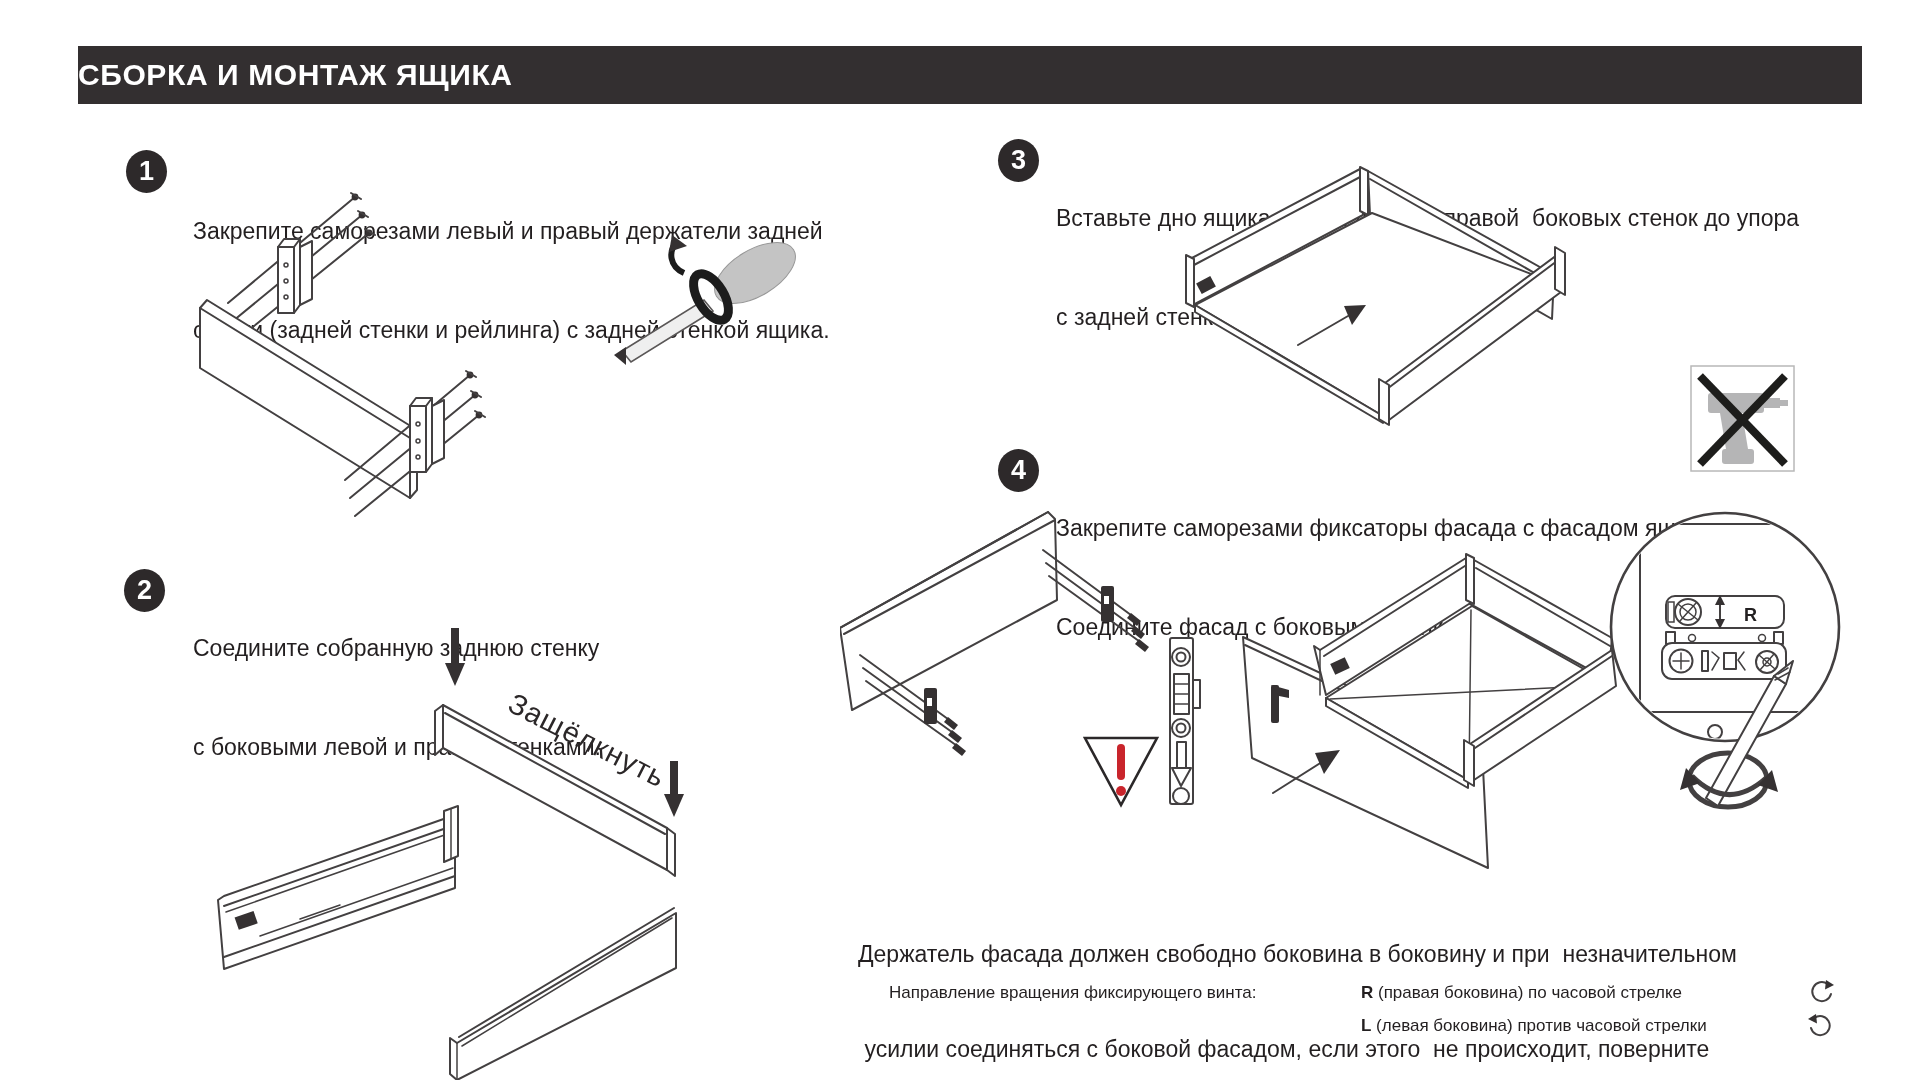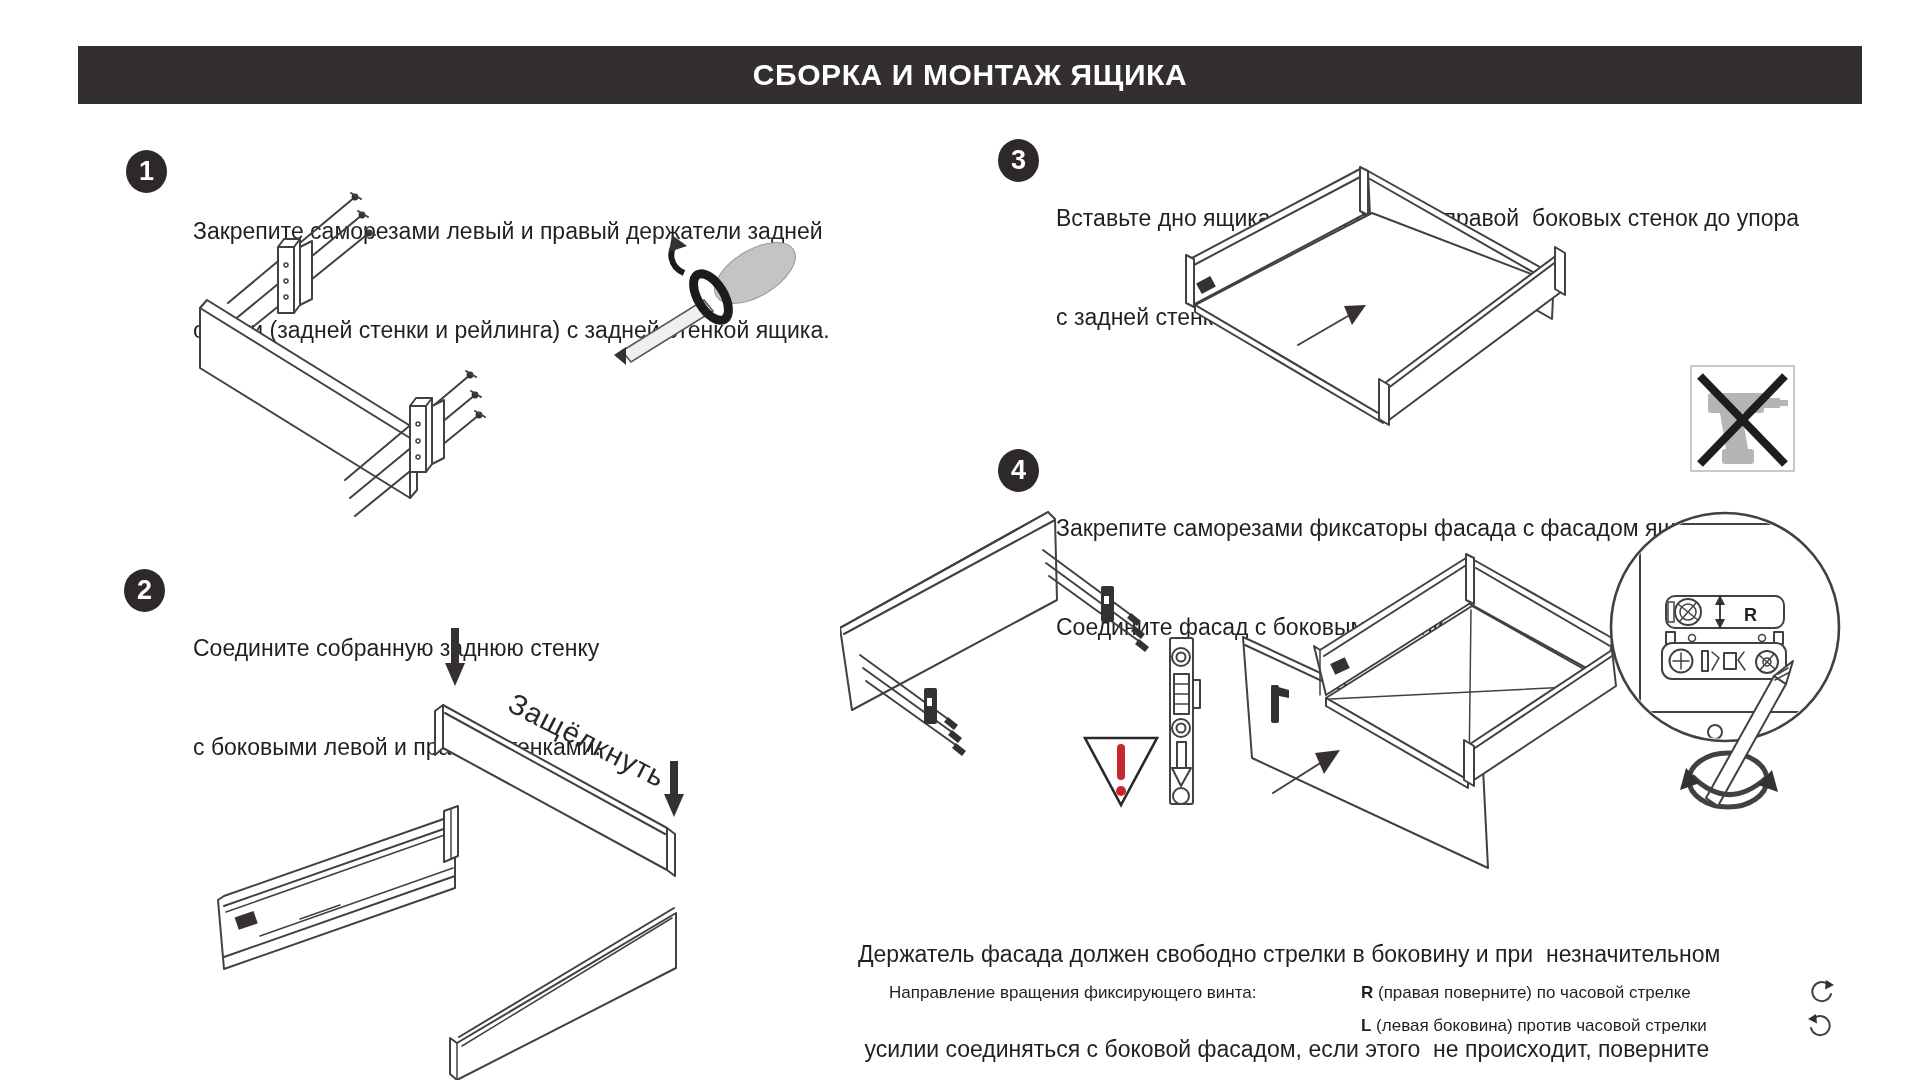--- a/index.html
+++ b/index.html
@@ -1,19 +1,19 @@
 <!DOCTYPE html>
 <html><head>
 <meta charset="utf-8">
 <style>
   html,body{margin:0;padding:0;background:#ffffff;}
   .page{position:relative;width:1920px;height:1080px;background:#fff;overflow:hidden;
         font-family:"Liberation Sans",sans-serif;color:#231f20;}
   .titlebar{position:absolute;left:78px;top:46px;width:1784px;height:58px;background:#332f30;
-            display:flex;align-items:center;justify-content:center;}
+            display:flex;align-items:center;}
   .titlebar .t{color:#ffffff;font-size:30px;font-weight:bold;letter-spacing:.6px;}
   .badge{position:absolute;width:41px;height:43px;border-radius:50%;background:#2d292a;color:#fff;
          font-size:27px;font-weight:bold;display:flex;align-items:center;justify-content:center;}
   .steptext{position:absolute;font-size:23px;line-height:33px;white-space:pre;}
   .note{position:absolute;left:858px;top:876px;font-size:23px;line-height:31.5px;white-space:pre;}
   .dir{position:absolute;left:889px;top:981px;font-size:17px;height:70px;width:1030px;}
   .dir .intro{position:absolute;left:0;top:2px;white-space:pre;}
   .dir .rrow{position:absolute;left:472px;top:2px;white-space:pre;}
   .dir .lrow{position:absolute;left:472px;top:35px;white-space:pre;}
   .dir b{font-weight:bold;}
@@ -352,28 +352,28 @@
         <line class="lnt" x1="938" y1="194" x2="948" y2="188"></line>
         <line class="lnt" x1="935" y1="200" x2="950" y2="192"></line>
         <path d="M852,296 Q888,332 926,298" fill="none" stroke="#434041" stroke-width="5"></path>
         <polygon class="fd" points="846,288 860,303 840,310"></polygon>
         <polygon class="fd" points="932,290 918,305 938,312"></polygon>
       </g>
     </g>
   </svg>
 
   <div class="note">
-    <div>Держатель фасада должен свободно стрелки в боковину и при  незначительном</div>
+    <div>Держатель фасада должен свободно боковина в боковину и при  незначительном</div>
     <div> усилии соединяться с боковой фасадом, если этого  не происходит, поверните</div>
     
   </div>
 
   <div class="dir">
     <span class="intro">Направление вращения фиксирующего винта: </span>
-    <span class="rrow"><b>R</b><span> (правая поверните) по часовой стрелке</span></span>
+    <span class="rrow"><b>R</b><span> (правая боковина) по часовой стрелке</span></span>
     <span class="lrow"><b>L</b><span> (левая боковина) против часовой стрелки</span></span>
     <svg class="ricon" width="26" height="28" viewBox="0 0 26 28">
       <path d="M18.5,6 A9.5,9.5 0 1 0 22,16" class="ln" stroke-width="2.6"></path>
       <polygon class="fd" points="17,2 25,7 16,11.5"></polygon>
     </svg>
     <svg class="licon" width="26" height="28" viewBox="0 0 26 28">
       <path d="M7.5,6 A9.5,9.5 0 1 1 4,16" class="ln" stroke-width="2.6"></path>
       <polygon class="fd" points="9,2 1,7 10,11.5"></polygon>
     </svg>
   </div>

